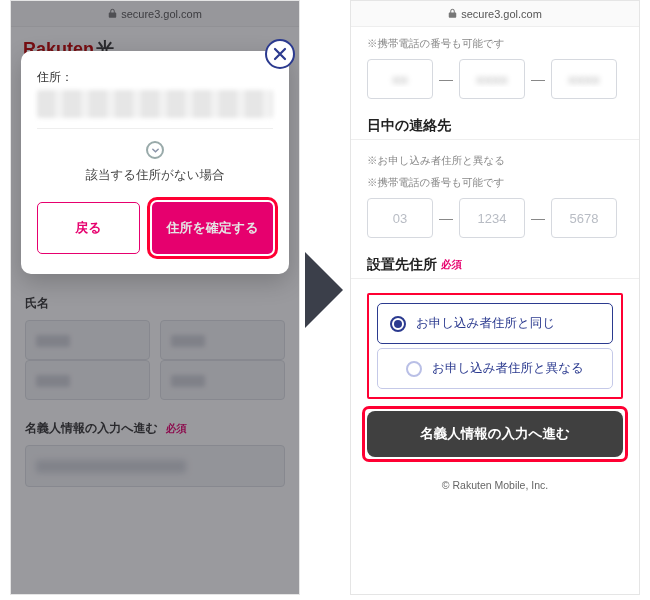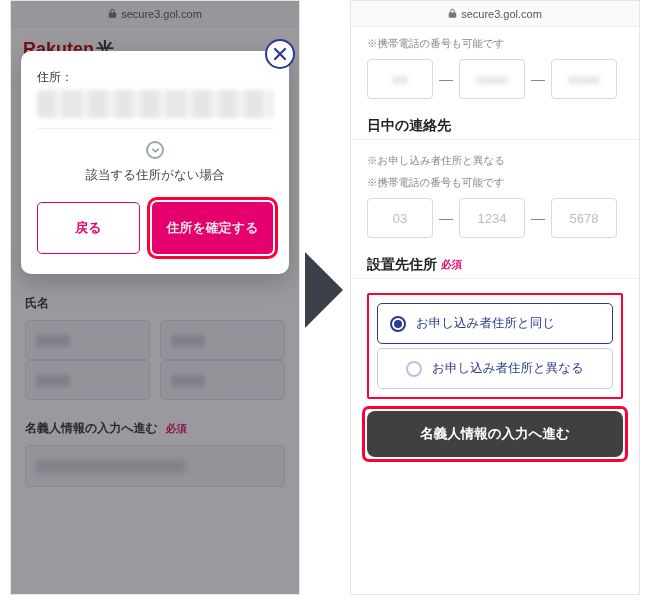--- a/index.html
+++ b/index.html
@@ -175,16 +175,17 @@
         <div class="radio-item">
           <span class="radio-dot"></span>
           <span>お申し込み者住所と異なる</span>
         </div>
       </div>
 
       <div class="cta-wrap">
         <div class="cta">名義人情報の入力へ進む</div>
       </div>
 
+      <div class="footer">© Rakuten Mobile, Inc.</div>
     </div>
   </div>
 
 </div>
 
 </body></html>

